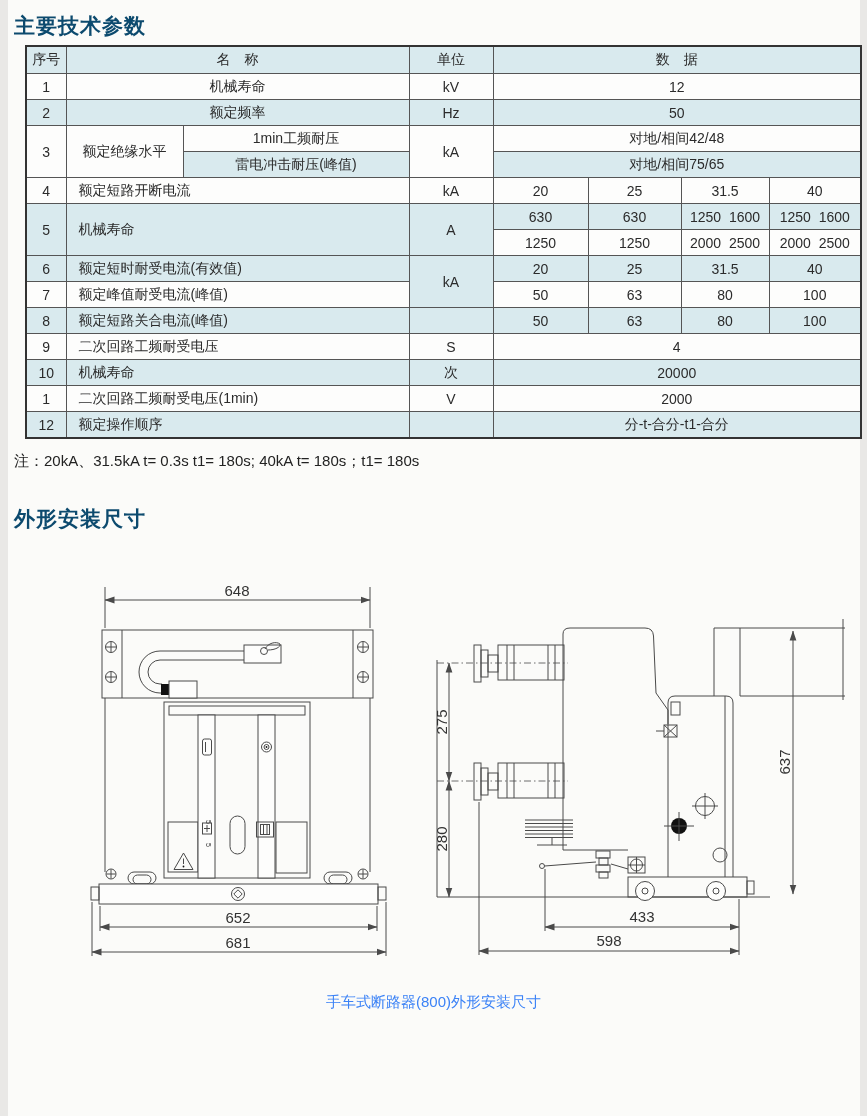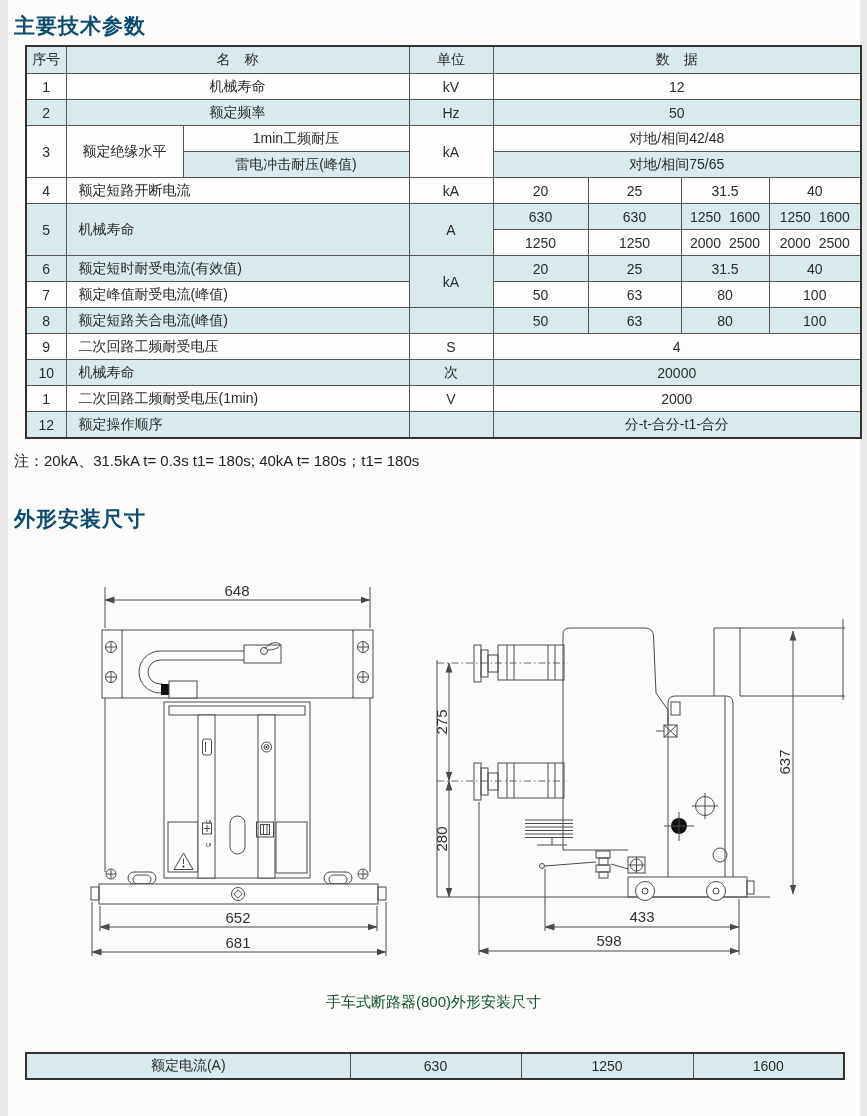--- a/index.html
+++ b/index.html
@@ -5,21 +5,21 @@
   html,body{margin:0;padding:0;}
   body{background:#e9e8e6;font-family:"Liberation Sans","DejaVu Sans",sans-serif;}
   #page{position:relative;width:867px;height:1116px;background:#fbfbf9;margin:0 auto;overflow:hidden;}
   .edge{position:absolute;top:0;height:100%;background:#e9e8e6;}
   #edge-l{left:0;width:8px;}
   #edge-r{right:0;width:7px;}
   .sec-title{position:absolute;left:14px;font-size:21px;font-weight:bold;color:#0c4a6e;letter-spacing:1px;}
   #title1{top:12px;}
   #title2{top:505px;}
   #note{position:absolute;left:14px;top:452px;font-size:15px;color:#222;}
-  #caption{position:absolute;left:0;top:993px;width:867px;text-align:center;font-size:15px;color:#14532d;}
+  #caption{position:absolute;left:0;top:993px;width:867px;text-align:center;font-size:15px;color:#3b82f6;}
   table{border-collapse:collapse;table-layout:fixed;background:#fdfdfc;}
   #params{position:absolute;left:25px;top:45px;width:835px;border:2px solid #333;}
   #rating{position:absolute;left:25px;top:1052px;width:818px;border:2px solid #333;}
   td,th{border:1px solid #555;font-size:14px;font-weight:normal;color:#2b2b2b;text-align:center;padding:0;white-space:pre;overflow:hidden;}
   #params td{height:25px;}
   #params th{height:26px;}
   #rating td{height:24px;}
   tr.b td, tr.b th{background:#d9eaee;}
   td.span{background:#fdfdfc;}
   td.l{text-align:left;padding-left:12px;}
@@ -394,21 +394,15 @@
   <div id="caption">手车式断路器(800)外形安装尺寸</div>
 
   <table id="rating">
     <colgroup>
       <col style="width:324px">
         <col style="width:171px">
         <col style="width:172px">
         <col style="width:151px">
     </colgroup>
     <tbody>
-      <tr class="b">
-        <td>额定电流(A)</td>
-        <td>630</td>
-        <td>1250</td>
-        <td>1600</td>
-      </tr>
     </tbody>
   </table>
 </div>
 
 </body></html>

